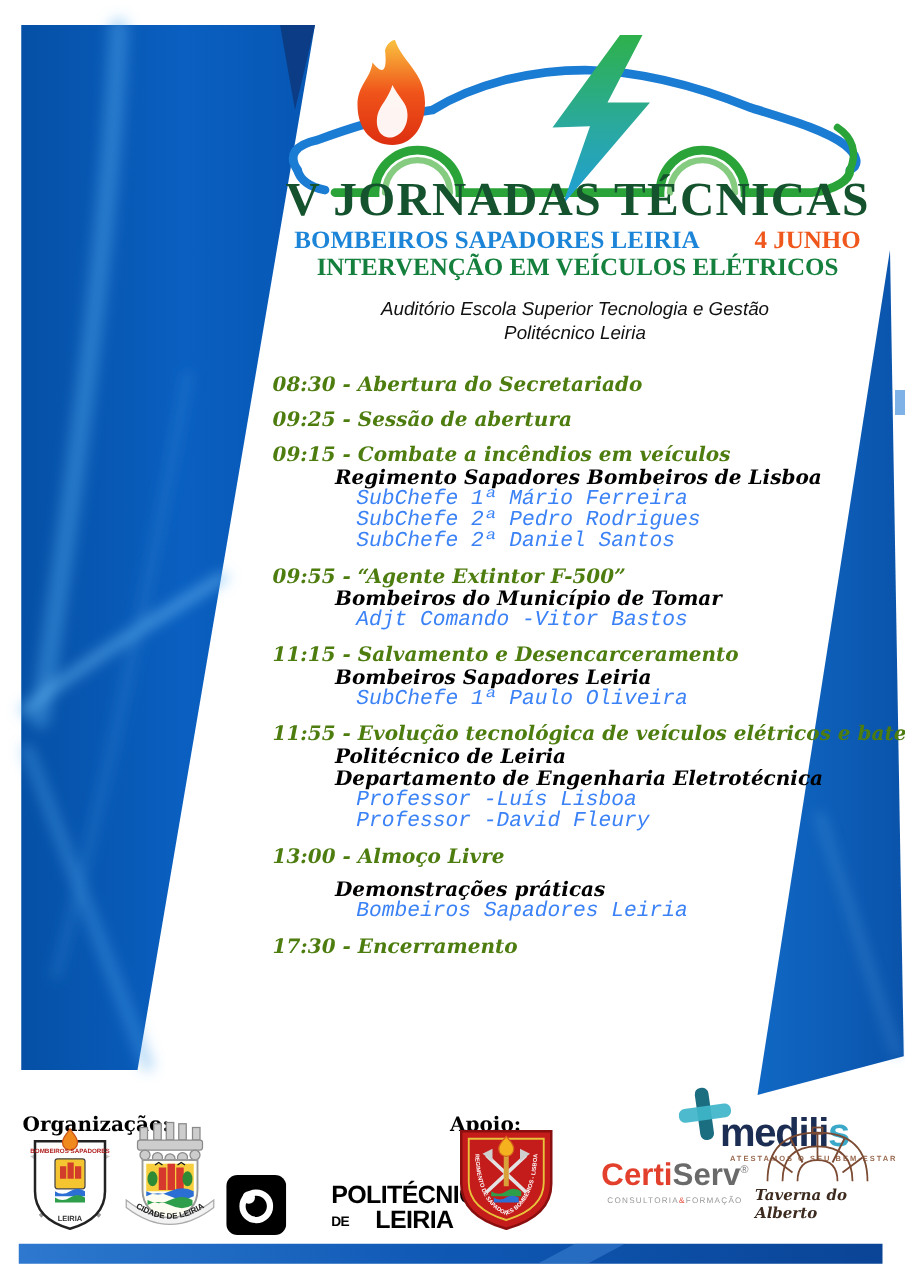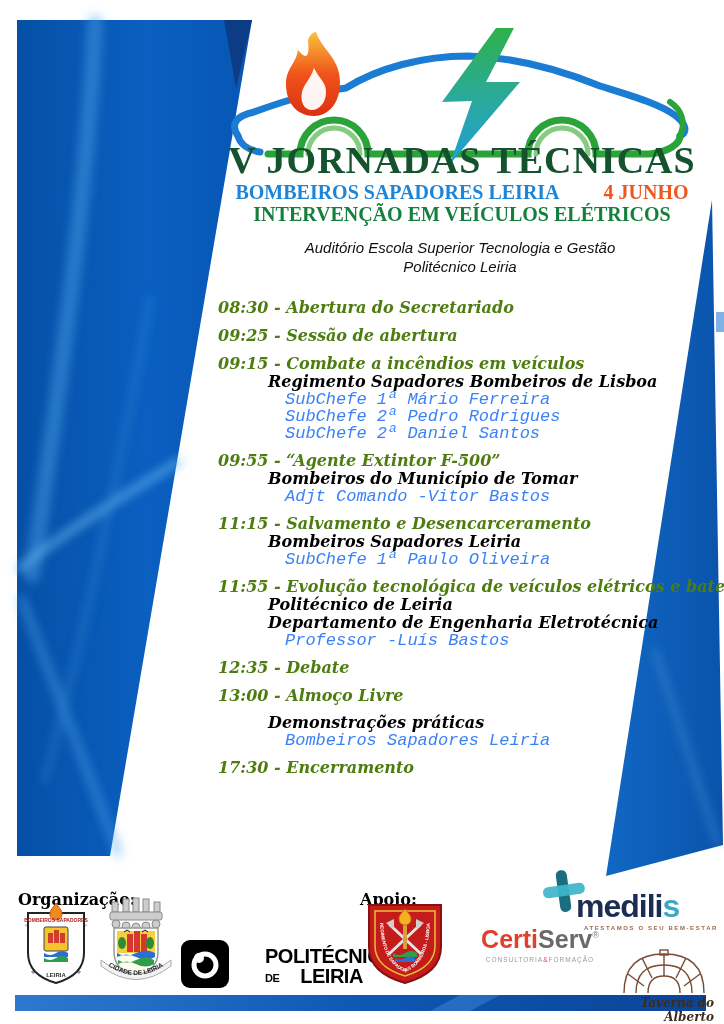--- a/index.html
+++ b/index.html
@@ -54,21 +54,21 @@
 
   .certiserv{left:475px;top:922px;width:130px;text-align:center;line-height:26px;}
   .cs-red{color:#e2402c;font-weight:700;font-size:25px;}
   .cs-gray{color:#6a6a6a;font-weight:700;font-size:25px;}
   .cs-reg{color:#777;font-size:9px;vertical-align:10px;}
   .cs-tag{font-size:6.5px;letter-spacing:1px;line-height:8px;color:#999;}
   .cs-amp{color:#e2402c;}
 
   .bomcar{left:441px;top:950px;font-weight:900;font-size:33px;letter-spacing:-1px;color:#0d0d0d;}
 
-  .taverna{left:604px;top:946px;width:110px;text-align:right;}
+  .taverna{left:604px;top:898px;width:110px;text-align:left;}
   .taverna-name{font-family:"DejaVu Serif",serif;font-style:italic;font-weight:700;
                 font-size:12px;color:#3d2b1f;margin-top:-2px;}
 </style>
 </head>
 <body>
 
 <div class="poster">
 
   <svg class="bg-svg" width="724" height="1024">
     <defs>
@@ -175,24 +175,22 @@
       </div>
       <div class="sched-item">
         <div class="l-main">11:15 - Salvamento e Desencarceramento</div>
         <div class="l-sub">Bombeiros Sapadores Leiria</div>
         <div class="l-speaker">SubChefe 1ª Paulo Oliveira</div>
       </div>
       <div class="sched-item">
         <div class="l-main">11:55 - Evolução tecnológica de veículos elétricos e baterias</div>
         <div class="l-sub">Politécnico de Leiria</div>
         <div class="l-sub">Departamento de Engenharia Eletrotécnica</div>
-        <div class="l-speaker">Professor -Luís Bastos</div>
-      </div>
-      <div class="sched-item">
-        <div class="l-main">12:35 - Debate</div>
+        <div class="l-speaker">Professor -Luís Lisboa</div>
+        <div class="l-speaker">Professor -David Fleury</div>
       </div>
       <div class="sched-item">
         <div class="l-main">13:00 - Almoço Livre</div>
       </div>
       <div class="sched-item">
         <div class="l-sub">Demonstrações práticas</div>
         <div class="l-speaker">Bombeiros Sapadores Leiria</div>
       </div>
       <div class="sched-item">
         <div class="l-main">17:30 - Encerramento</div>

